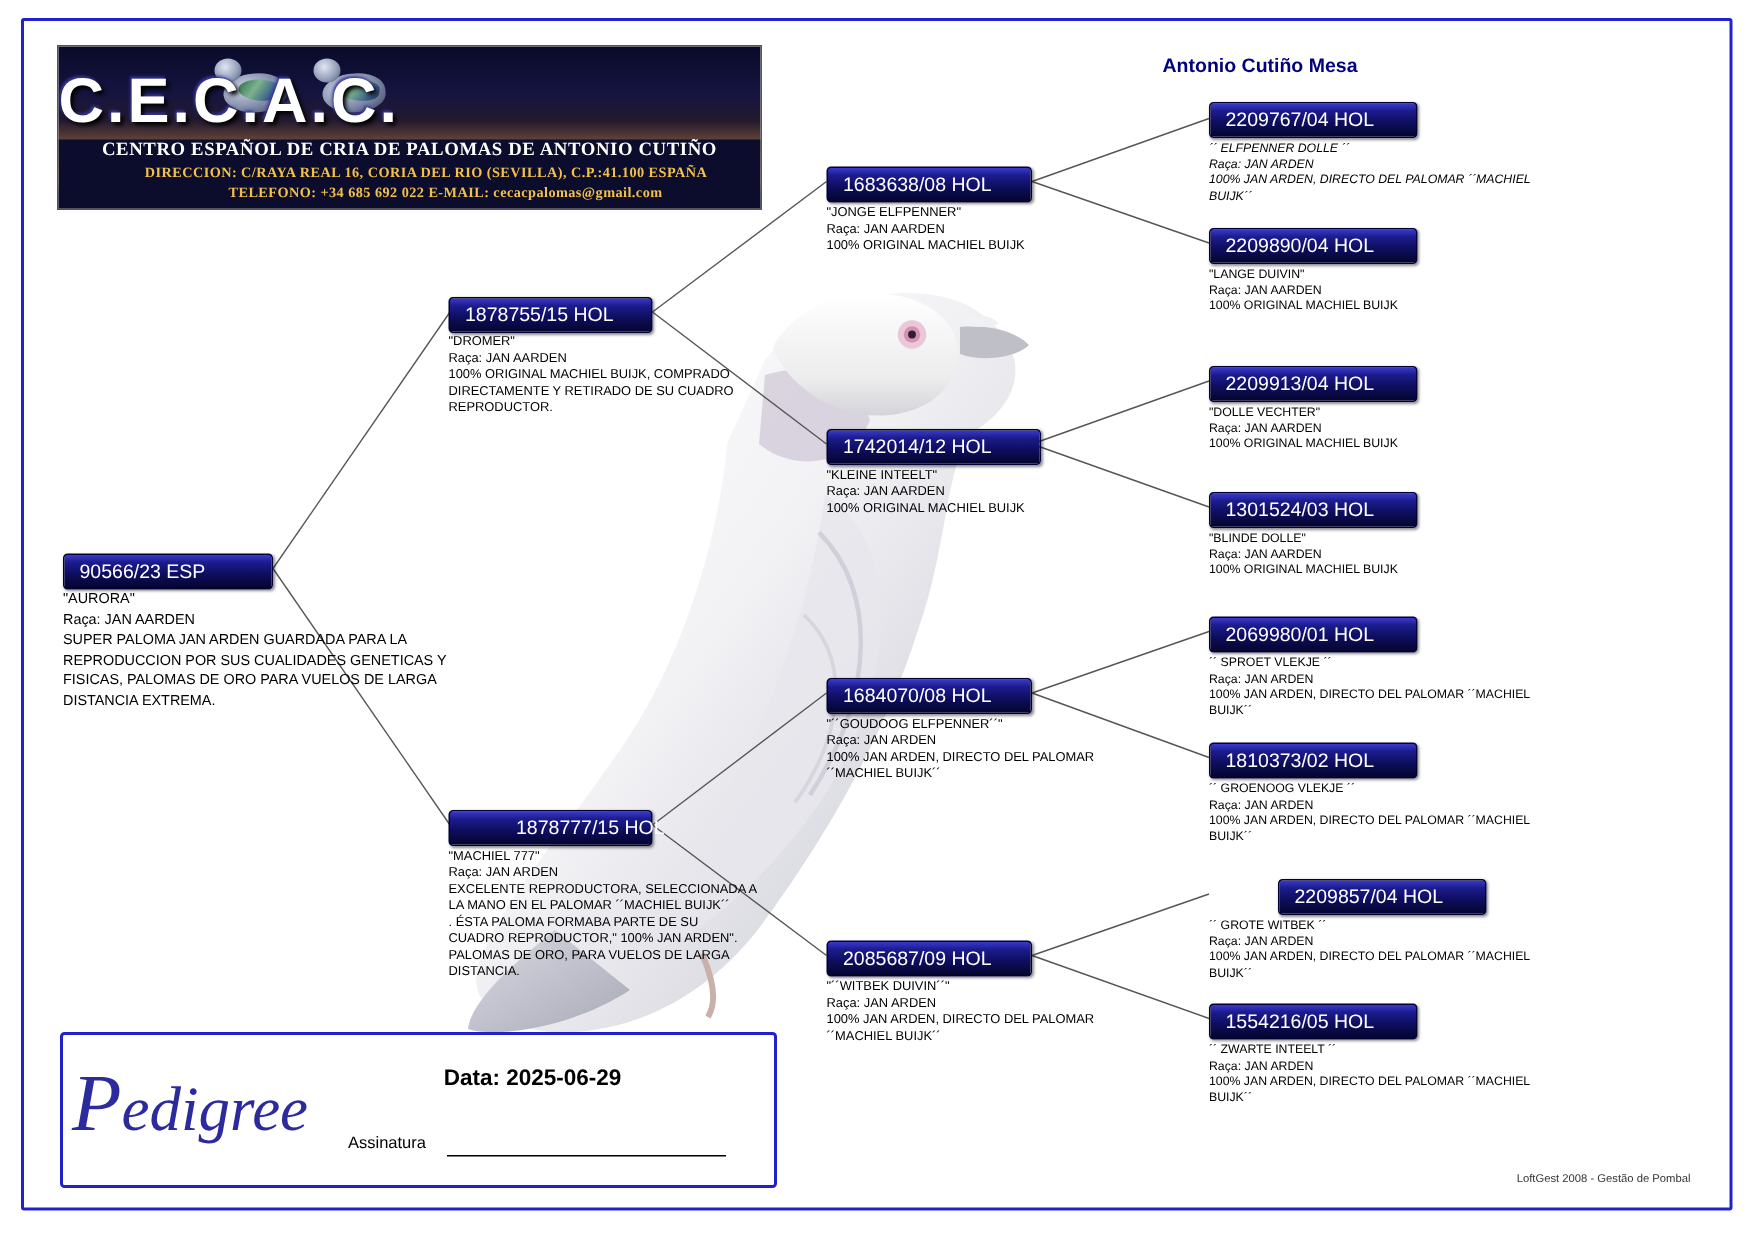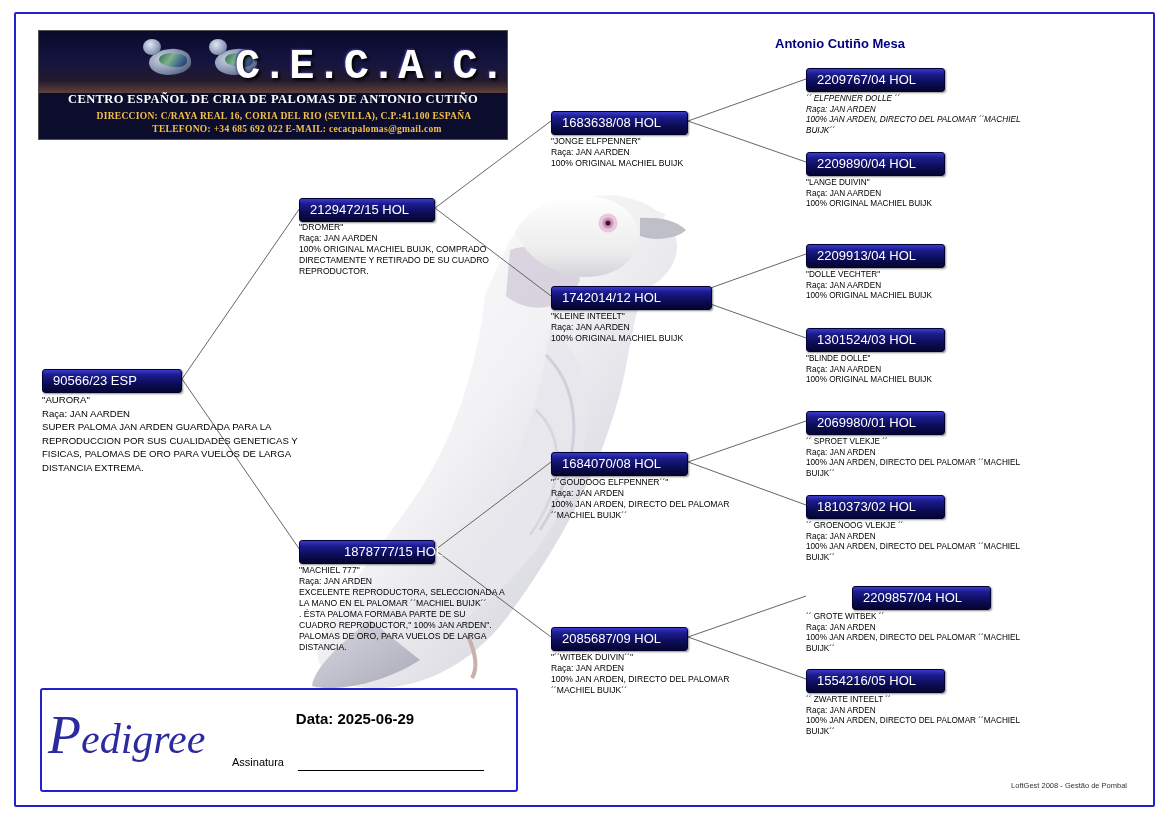--- a/index.html
+++ b/index.html
@@ -29,22 +29,22 @@
     width: 470px; height: 110px;
     border: 1px solid #555;
     background: linear-gradient(to bottom,
         #0a0a2a 0%, #141440 28%, #241a2e 46%,
         #6d4a3a 60%, #b07a4a 72%, #e0b070 82%, #2a2a55 92%, #101030 100%);
     overflow: hidden;
   }
   .logo .cecac {
     position: absolute;
     left: 0; right: 0; top: 12px;
-    text-align: right;
-    font-family: Liberation Mono, monospace;
+    text-align: left;
+    font-family: Liberation Sans, sans-serif;
     font-weight: bold;
     font-size: 42px;
     letter-spacing: 2px;
     color: #ffffff;
     text-shadow: 2px 2px 3px #000, -1px -1px 2px #3a3aa0;
   }
   .logo .bar {
     position: absolute;
     left: 0; right: 0; bottom: 0;
     height: 46px;
@@ -296,21 +296,21 @@
   </svg>
 
   <div class="node" style="left:42px; top:369px; width:140px;">90566/23 ESP</div>
   <div class="desc big" style="left:42px; top:393px; width:260px;">"AURORA"
 Raça: JAN AARDEN
 SUPER PALOMA JAN ARDEN GUARDADA PARA LA
 REPRODUCCION  POR  SUS  CUALIDADES  GENETICAS  Y
 FISICAS, PALOMAS DE ORO PARA VUELOS DE LARGA
 DISTANCIA EXTREMA.</div>
 
-  <div class="node" style="left:299px; top:198px; width:136px;">2129472/15 HOL</div>
+  <div class="node" style="left:299px; top:198px; width:136px;">1878755/15 HOL</div>
   <div class="desc mid" style="left:299px; top:222px; width:246px;">"DROMER"
 Raça: JAN AARDEN
 100% ORIGINAL MACHIEL BUIJK, COMPRADO
 DIRECTAMENTE Y RETIRADO DE SU CUADRO
 REPRODUCTOR.</div>
 
   <div class="node" style="left:299px; top:540px; width:136px;padding-left:44px;">1878777/15 HOL</div>
   <div class="desc mid" style="left:299px; top:565px; width:250px;">"MACHIEL 777"
 Raça: JAN ARDEN
 EXCELENTE REPRODUCTORA, SELECCIONADA A
@@ -318,21 +318,21 @@
 . ÉSTA PALOMA FORMABA PARTE DE SU
 CUADRO REPRODUCTOR," 100%  JAN ARDEN".
 PALOMAS DE ORO, PARA VUELOS DE LARGA
 DISTANCIA.</div>
 
   <div class="node" style="left:551px; top:111px; width:137px;">1683638/08 HOL</div>
   <div class="desc mid" style="left:551px; top:136px; width:232px;">"JONGE ELFPENNER"
 Raça: JAN AARDEN
 100% ORIGINAL MACHIEL BUIJK</div>
 
-  <div class="node" style="left:551px; top:286px; width:161px;">1742014/12 HOL</div>
+  <div class="node" style="left:551px; top:286px; width:143px;">1742014/12 HOL</div>
   <div class="desc mid" style="left:551px; top:311px; width:232px;">"KLEINE INTEELT"
 Raça: JAN AARDEN
 100% ORIGINAL MACHIEL BUIJK</div>
 
   <div class="node" style="left:551px; top:452px; width:137px;">1684070/08 HOL</div>
   <div class="desc mid" style="left:551px; top:477px; width:232px;">"´´GOUDOOG ELFPENNER´´"
 Raça: JAN ARDEN
 100% JAN ARDEN, DIRECTO DEL PALOMAR
 ´´MACHIEL BUIJK´´</div>
 

